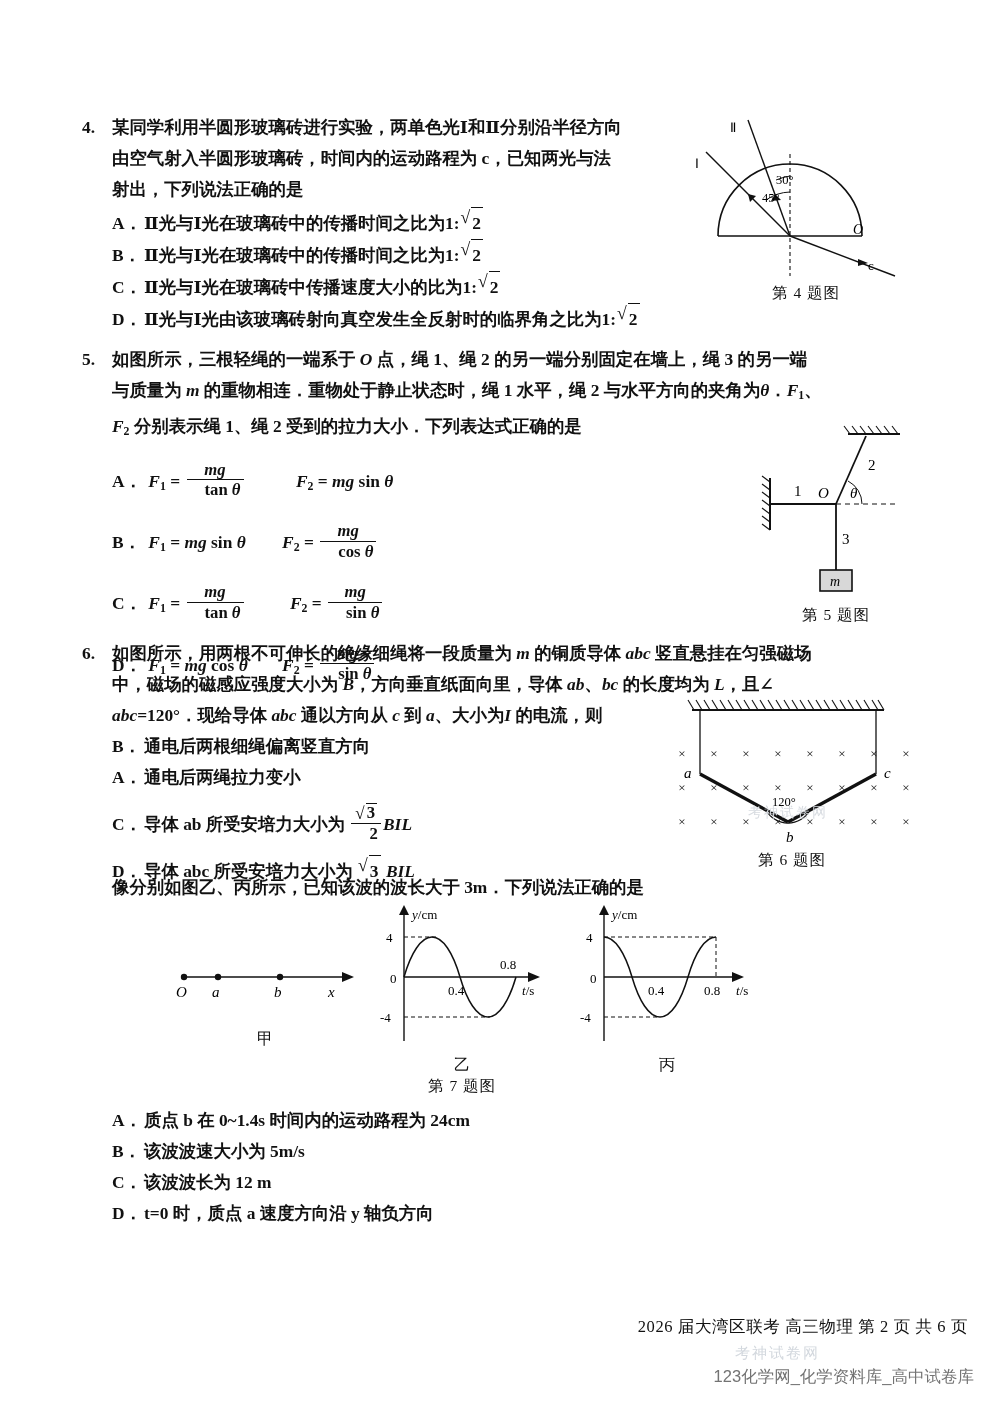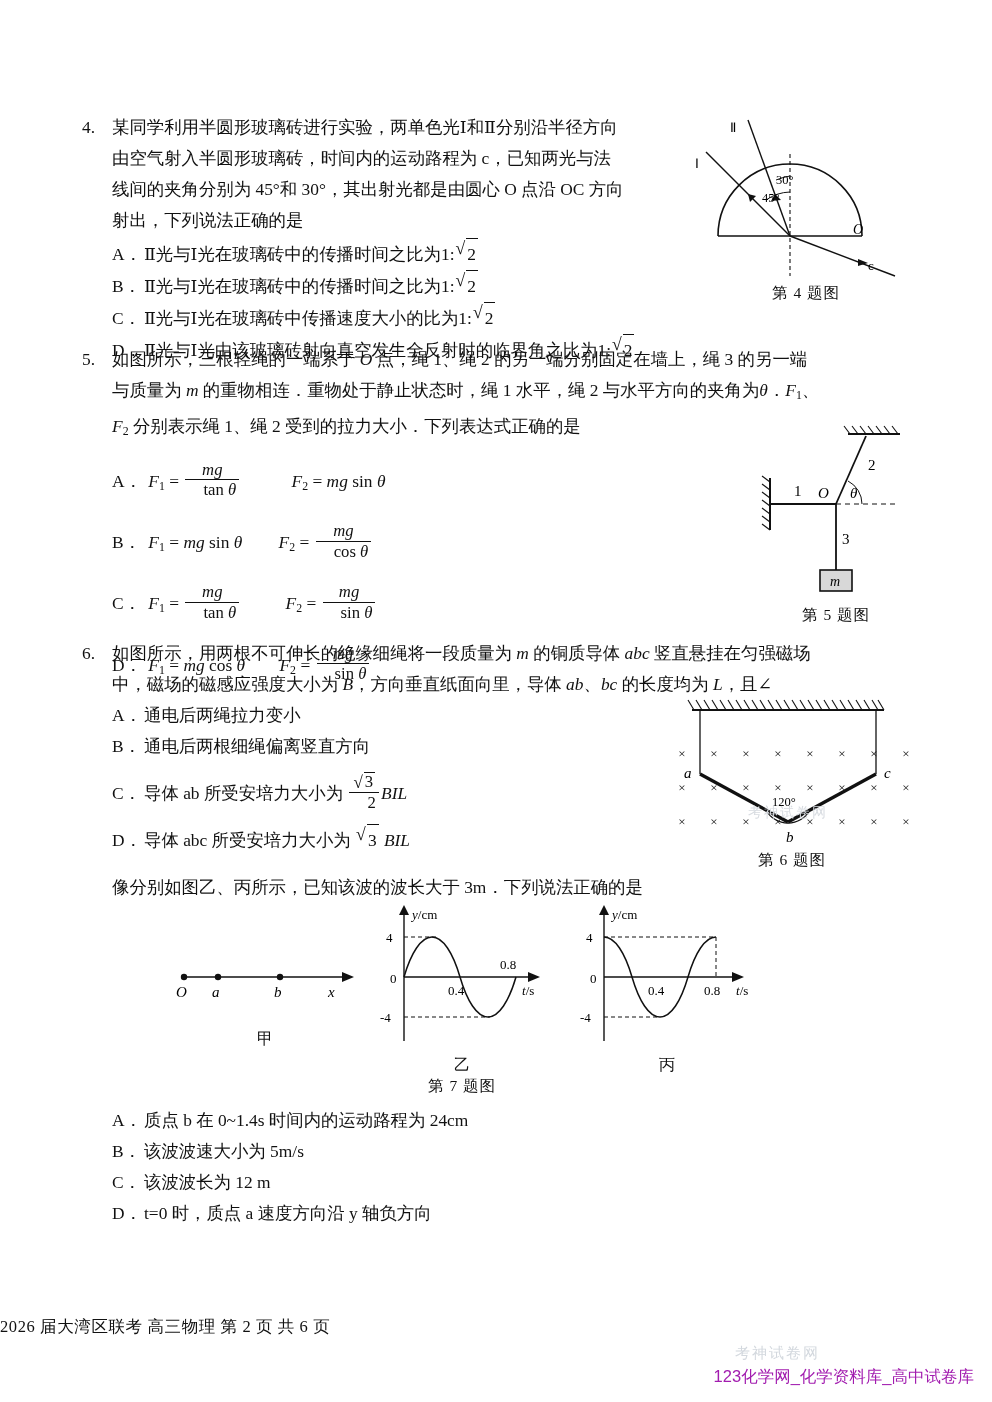--- a/index.html
+++ b/index.html
@@ -29,20 +29,21 @@
   }
 
   
   .q {
     position: relative;
     margin-bottom: 4px;
   }
   .q-body {
     font-size: 17.4px;
     line-height: 31px;
+    font-weight: bold;
   }
   .q-line {
     display: block;
     white-space: nowrap;
   }
   .q-num {
     display: inline-block;
     width: 30px;
   }
   .indent {
@@ -118,30 +119,30 @@
     text-align: center;
     font-size: 16px;
   }
 
   
   .footer {
     position: absolute;
     left: 0;
     top: 1316px;
     width: 968px;
-    text-align: left;
+    text-align: right;
     font-size: 16.5px;
     letter-spacing: 0.6px;
   }
   .wm-bottom {
     position: absolute;
     right: 18px;
     top: 1366px;
     font-size: 16.5px;
-    color: #a21caf;
+    color: #737373;
     font-family: "Liberation Sans", sans-serif;
   }
   .wm-faint {
     position: absolute;
     right: 172px;
     top: 1344px;
     font-size: 15px;
     color: #d3d8de;
     letter-spacing: 2px;
   }
@@ -156,21 +157,20 @@
 </head>
 <body>
 
 <div class="page">
  <div class="content">
 
   <div class="q" style="height:228px;">
     <div class="q-body" style="width:620px;">
       <span class="q-line"><span class="q-num">4.</span><span>某同学利用半圆形玻璃砖进行实验，两单色光Ⅰ和Ⅱ分别沿半径方向</span></span>
       <span class="q-line indent">由空气射入半圆形玻璃砖，时间内的运动路程为 c，已知两光与法</span>
-      <span class="q-line indent">线间的夹角分别为 45°和 30°，其出射光都是由圆心 O 点沿 OC 方向</span>
       <span class="q-line indent">射出，下列说法正确的是</span>
     </div>
     <div class="q-body" style="margin-top:2px;">
       <span class="opt"><span class="lab">A．</span><span>Ⅱ光与Ⅰ光在玻璃砖中的传播时间之比为</span><span>1:</span><span class="rad"><span class="tick">√</span><span class="bar">2</span></span></span>
       <span class="opt"><span class="lab">B．</span><span>Ⅱ光与Ⅰ光在玻璃砖中的传播时间之比为</span><span>1:</span><span class="rad"><span class="tick">√</span><span class="bar">2</span></span></span>
       <span class="opt"><span class="lab">C．</span><span>Ⅱ光与Ⅰ光在玻璃砖中传播速度大小的比为</span><span>1:</span><span class="rad"><span class="tick">√</span><span class="bar">2</span></span></span>
       <span class="opt"><span class="lab">D．</span><span>Ⅱ光与Ⅰ光由该玻璃砖射向真空发生全反射时的临界角之比为</span><span>1:</span><span class="rad"><span class="tick">√</span><span class="bar">2</span></span></span>
     </div>
 
     <div class="fig" style="left:608px; top:-2px; width:232px;">
@@ -280,24 +280,25 @@
         <text x="80" y="164" font-size="14" font-style="italic" font-family="Liberation Serif, serif">m</text>
       </svg>
       <div class="fig-cap">第 5 题图</div>
     </div>
   </div>
 
   <div class="q" style="height:230px;">
     <div class="q-body">
       <span class="q-line"><span class="q-num">6.</span><span>如图所示，用两根不可伸长的绝缘细绳将一段质量为&nbsp;<i>m</i>&nbsp;的铜质导体&nbsp;<i>abc</i>&nbsp;竖直悬挂在匀强磁场</span></span>
       <span class="q-line indent">中，磁场的磁感应强度大小为&nbsp;<i>B</i>，方向垂直纸面向里，导体&nbsp;<i>ab</i>、<i>bc</i>&nbsp;的长度均为&nbsp;<i>L</i>，且∠</span>
+      <span class="q-line indent"><i>abc</i>=120°．现给导体&nbsp;<i>abc</i>&nbsp;通以方向从&nbsp;<i>c</i>&nbsp;到&nbsp;<i>a</i>、大小为<i>I</i>&nbsp;的电流，则</span>
     </div>
     <div class="q-body">
+      <span class="opt"><span class="lab">B．</span><span>通电后两根细绳偏离竖直方向</span></span>
       <span class="opt"><span class="lab">A．</span><span>通电后两绳拉力变小</span></span>
-      <span class="opt"><span class="lab">B．</span><span>通电后两根细绳偏离竖直方向</span></span>
       <span class="opt opt-frac" style="margin-top:8px;">
         <span class="lab">C．</span><span>导体 ab 所受安培力大小为</span>
         <span class="frac"><span class="num"><span class="rad"><span class="tick">√</span><span class="bar">3</span></span></span><span class="den">2</span></span><i>BIL</i>
       </span>
       <span class="opt" style="margin-top:8px;">
         <span class="lab">D．</span><span>导体 abc 所受安培力大小为</span>
         <span class="rad"><span class="tick">√</span><span class="bar">3</span></span>&nbsp;<i>BIL</i>
       </span>
     </div>
 

